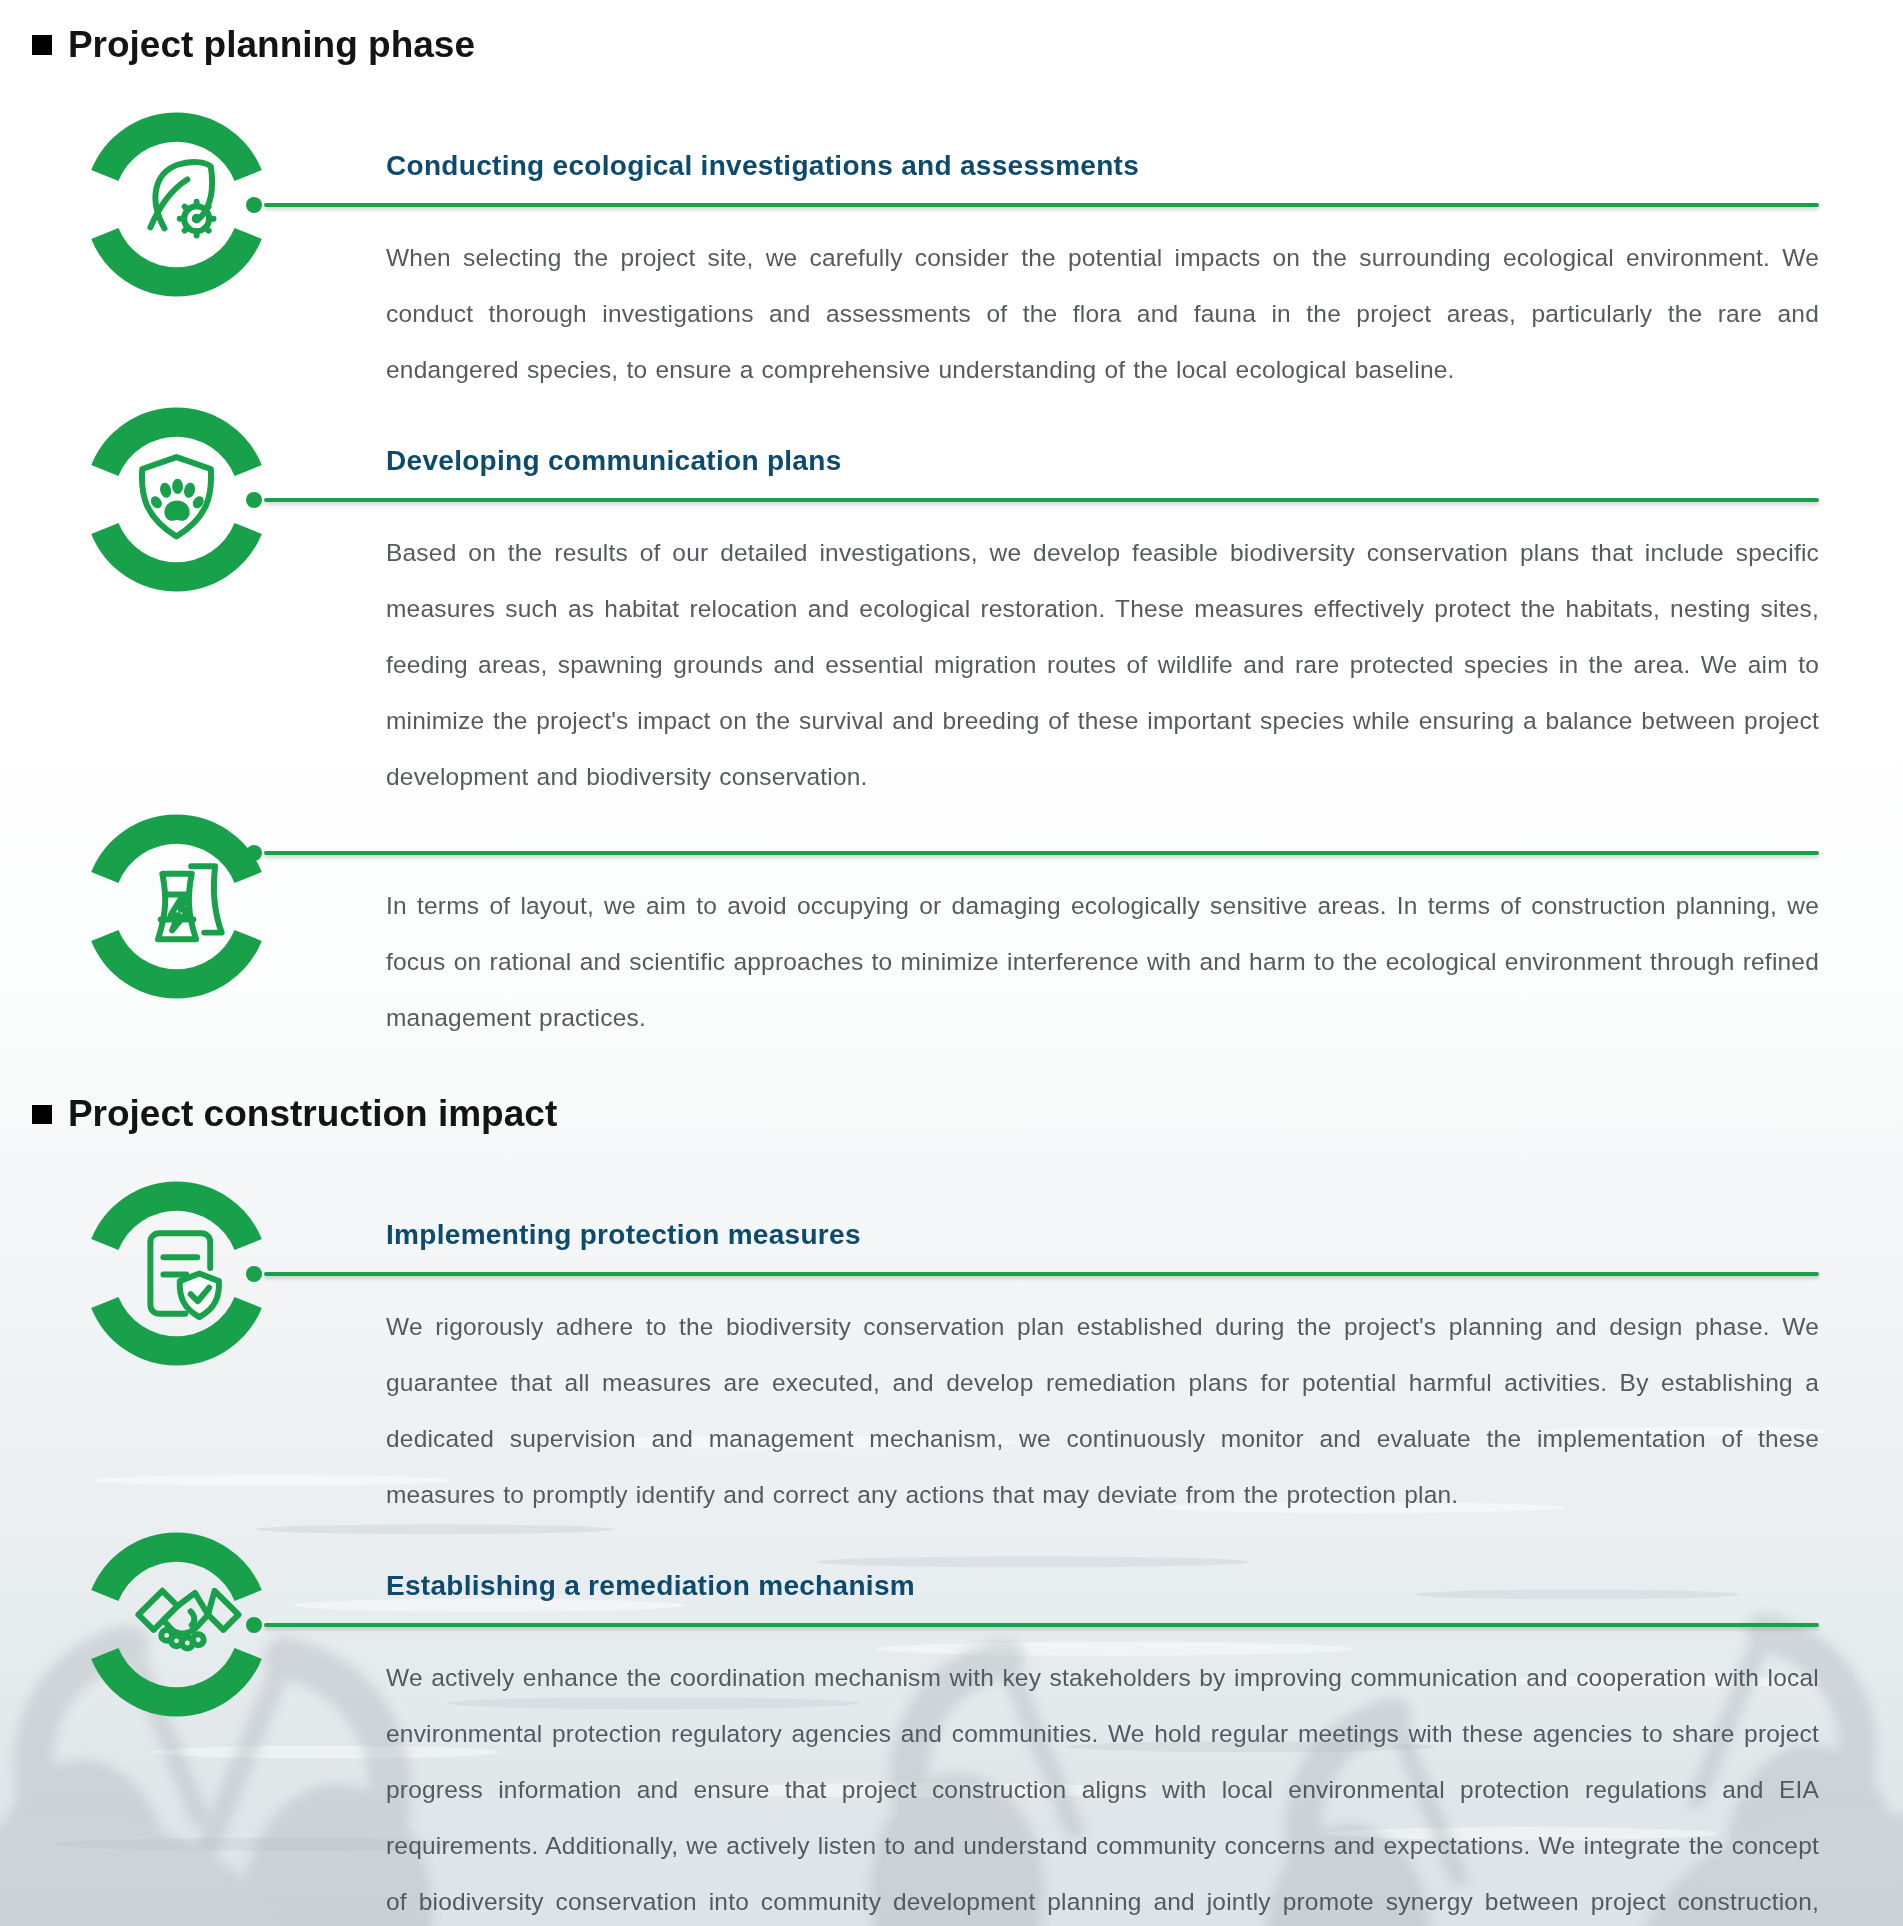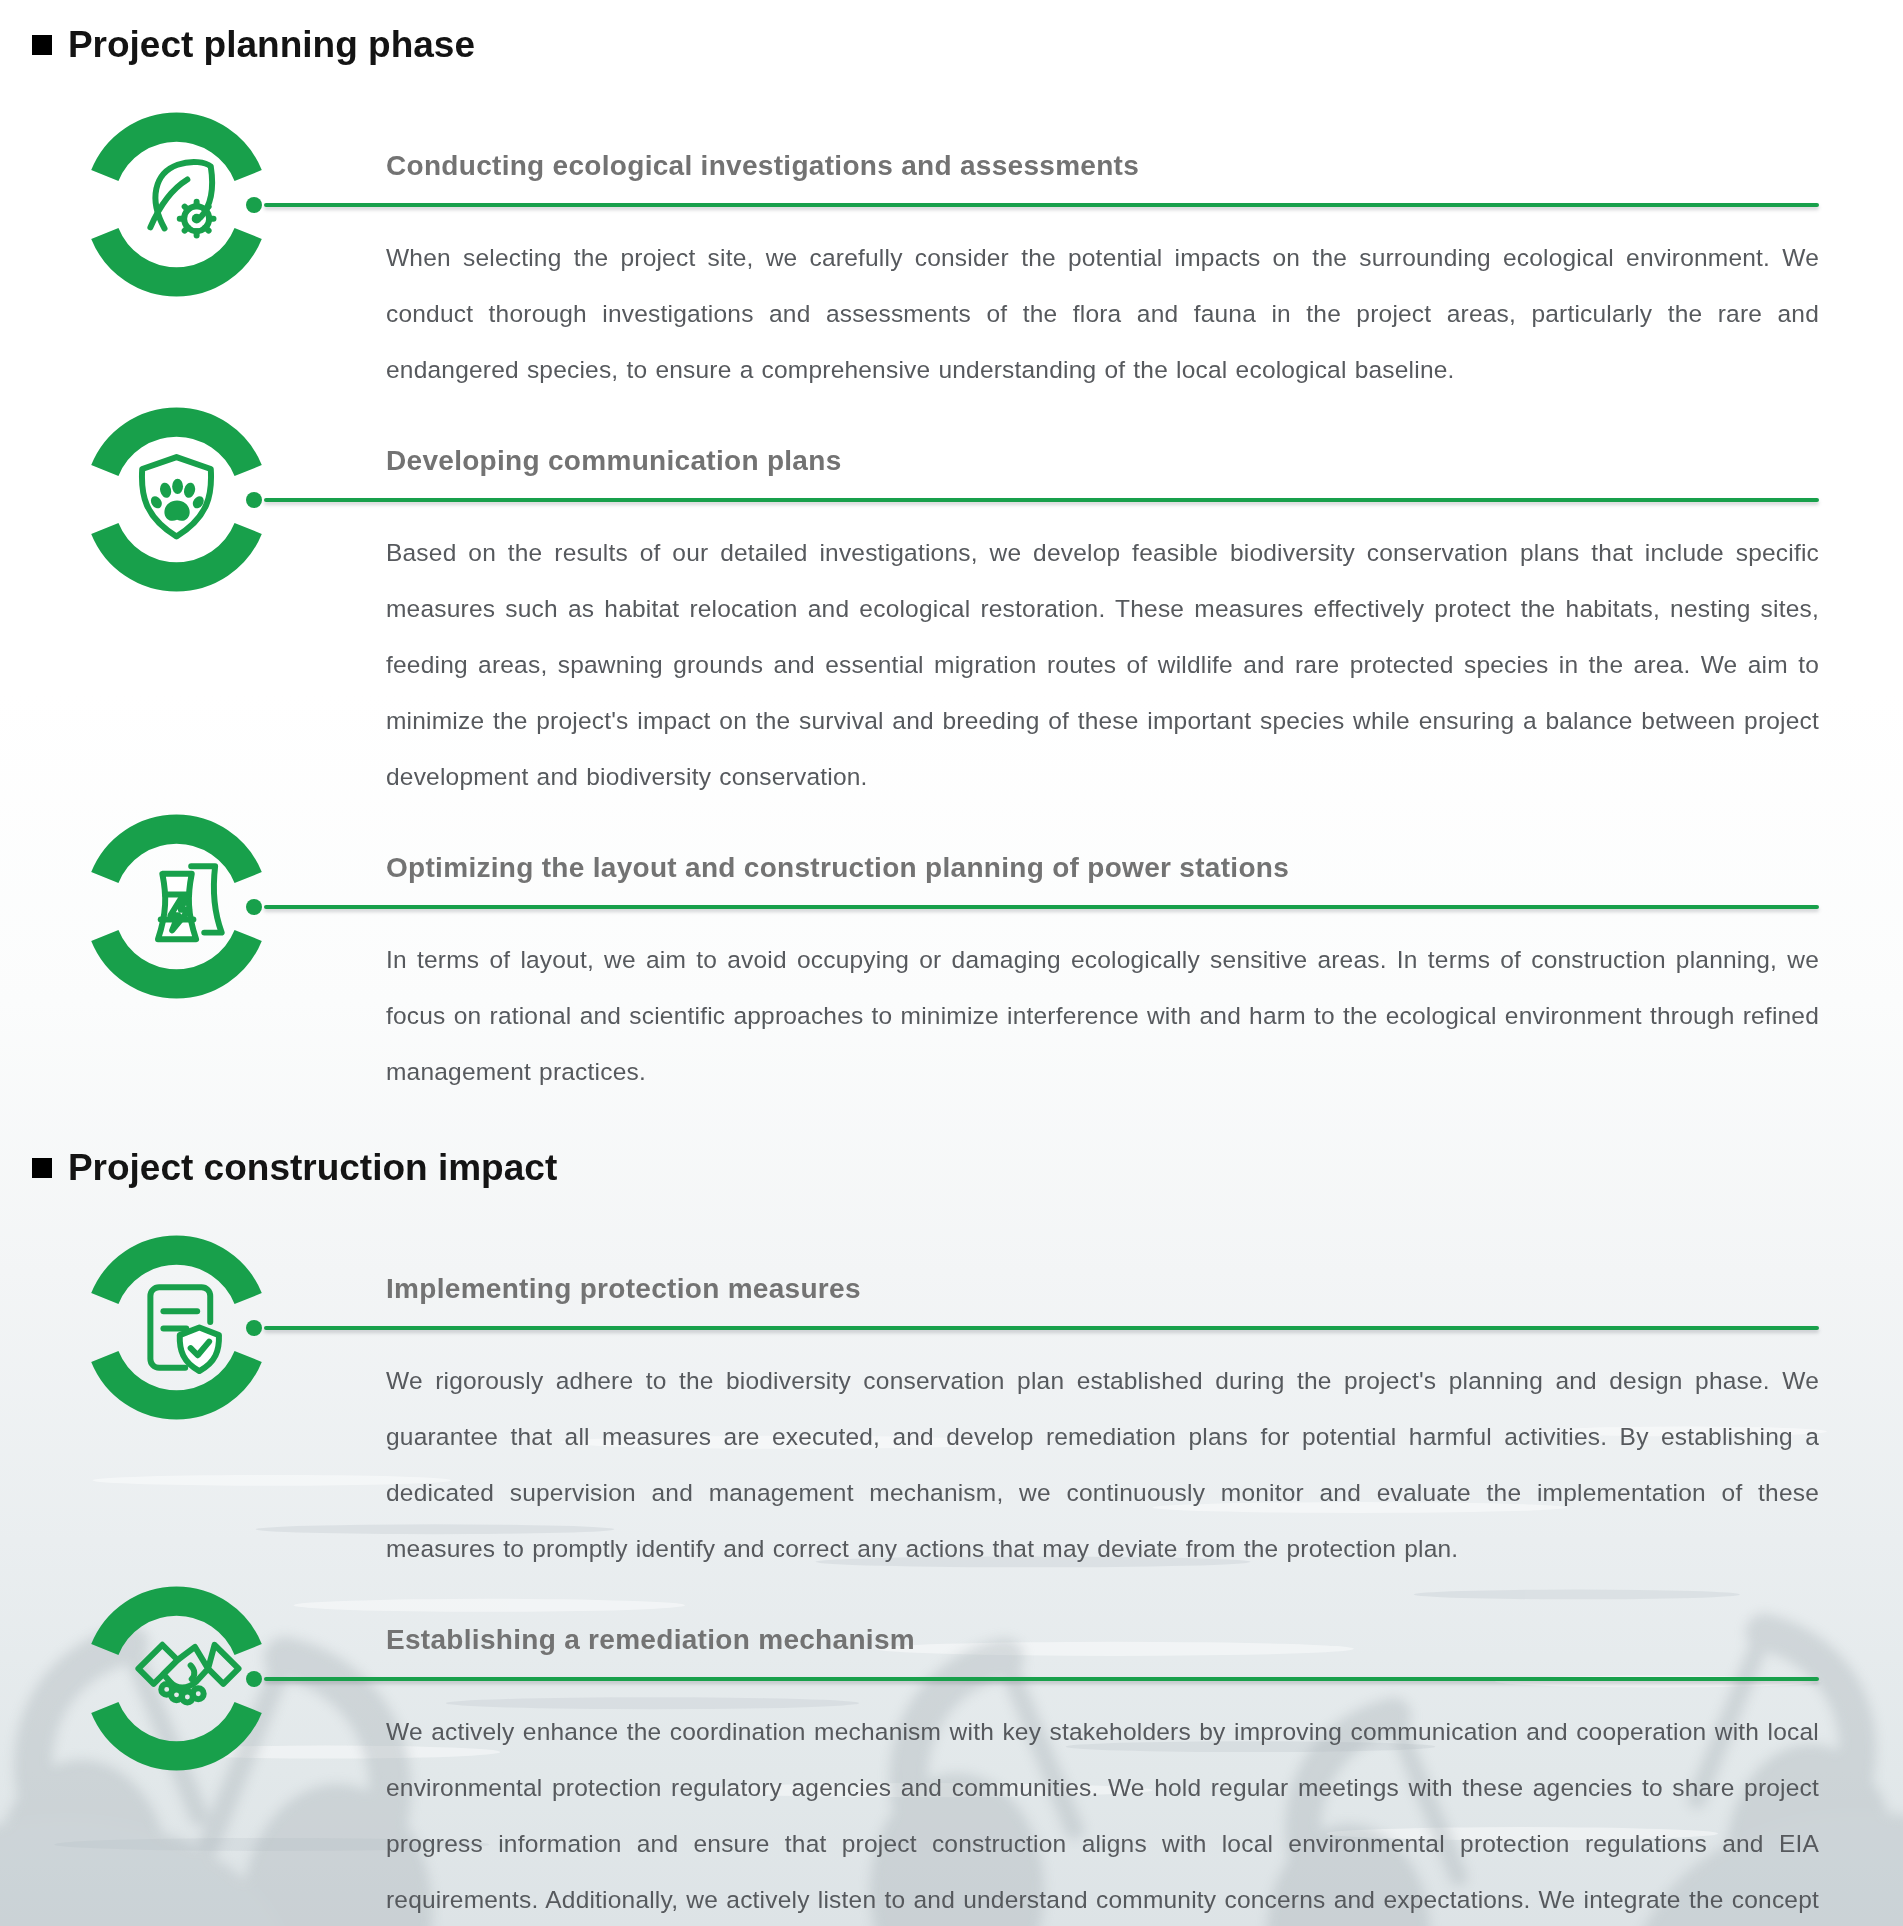--- a/index.html
+++ b/index.html
@@ -14,21 +14,21 @@
   .section-title{
     display:flex;align-items:center;gap:16.3px;
     margin:0 0 82px 32px;font-size:37px;line-height:44px;font-weight:700;color:#141414;
   }
   .section-title.second{margin-top:46px;}
   .square{width:19.6px;height:19.6px;background:#000;flex:0 0 auto;}
 
   .item{position:relative;margin-bottom:46px;}
   .item-title{
     margin:0 84px 19.6px 386px;
-    font-size:28px;line-height:34px;font-weight:700;color:#737373;letter-spacing:0.3px;
+    font-size:28px;line-height:34px;font-weight:700;color:#0c4a6e;letter-spacing:0.3px;
   }
   .rule{
     position:relative;height:4.4px;border-radius:2.2px;background:#18a04b;
     margin:0 84px 0 264px;
     box-shadow:0 2.7px 3.8px rgba(90,95,100,.28);
   }
   .dot{position:absolute;left:-18.5px;top:-6px;width:16.3px;height:16.3px;border-radius:50%;background:#18a04b;}
   .item-body{
     margin:23px 84px 0 386px;
     font-size:24.5px;line-height:56px;color:#56595d;text-align:justify;
@@ -143,21 +143,20 @@
     <div class="item">
       <svg class="ring-icon" viewBox="0 0 340 340">
         <path class="arc" d="M 38.3 116.8 A 142 142 0 0 1 301.7 116.8"></path>
         <path class="arc" d="M 38.3 223.2 A 142 142 0 0 0 301.7 223.2"></path>
         <path class="ln" d="M 197 96 H 241 C 236 138 239 180 253 218 H 221"></path>
         <path class="lnw" d="M 144 110 H 198 C 190 150 190 182 206 230 H 136 C 152 182 152 150 144 110 Z"></path>
         <path class="ln" stroke-width="10" d="M 149 148 H 193"></path>
         <path class="ln" stroke-width="10" d="M 141 194 H 201"></path>
         <path class="ln" stroke-width="9" d="M 180 152 L 159 186 L 173 186 L 162 214 L 193 176 L 178 176 L 188 152 Z"></path>
       </svg>
-      <h3 class="item-title">Optimizing the layout and construction planning of power stations</h3>
       <div class="rule">
         <span class="dot"></span>
       </div>
       <p class="item-body">In terms of layout, we aim to avoid occupying or damaging ecologically sensitive areas. In terms of construction planning, we focus on rational and scientific approaches to minimize interference with and harm to the ecological environment through refined management practices.</p>
     </div>
   </section>
 
   <section>
     <h2 class="section-title second">
       <span class="square"></span>

